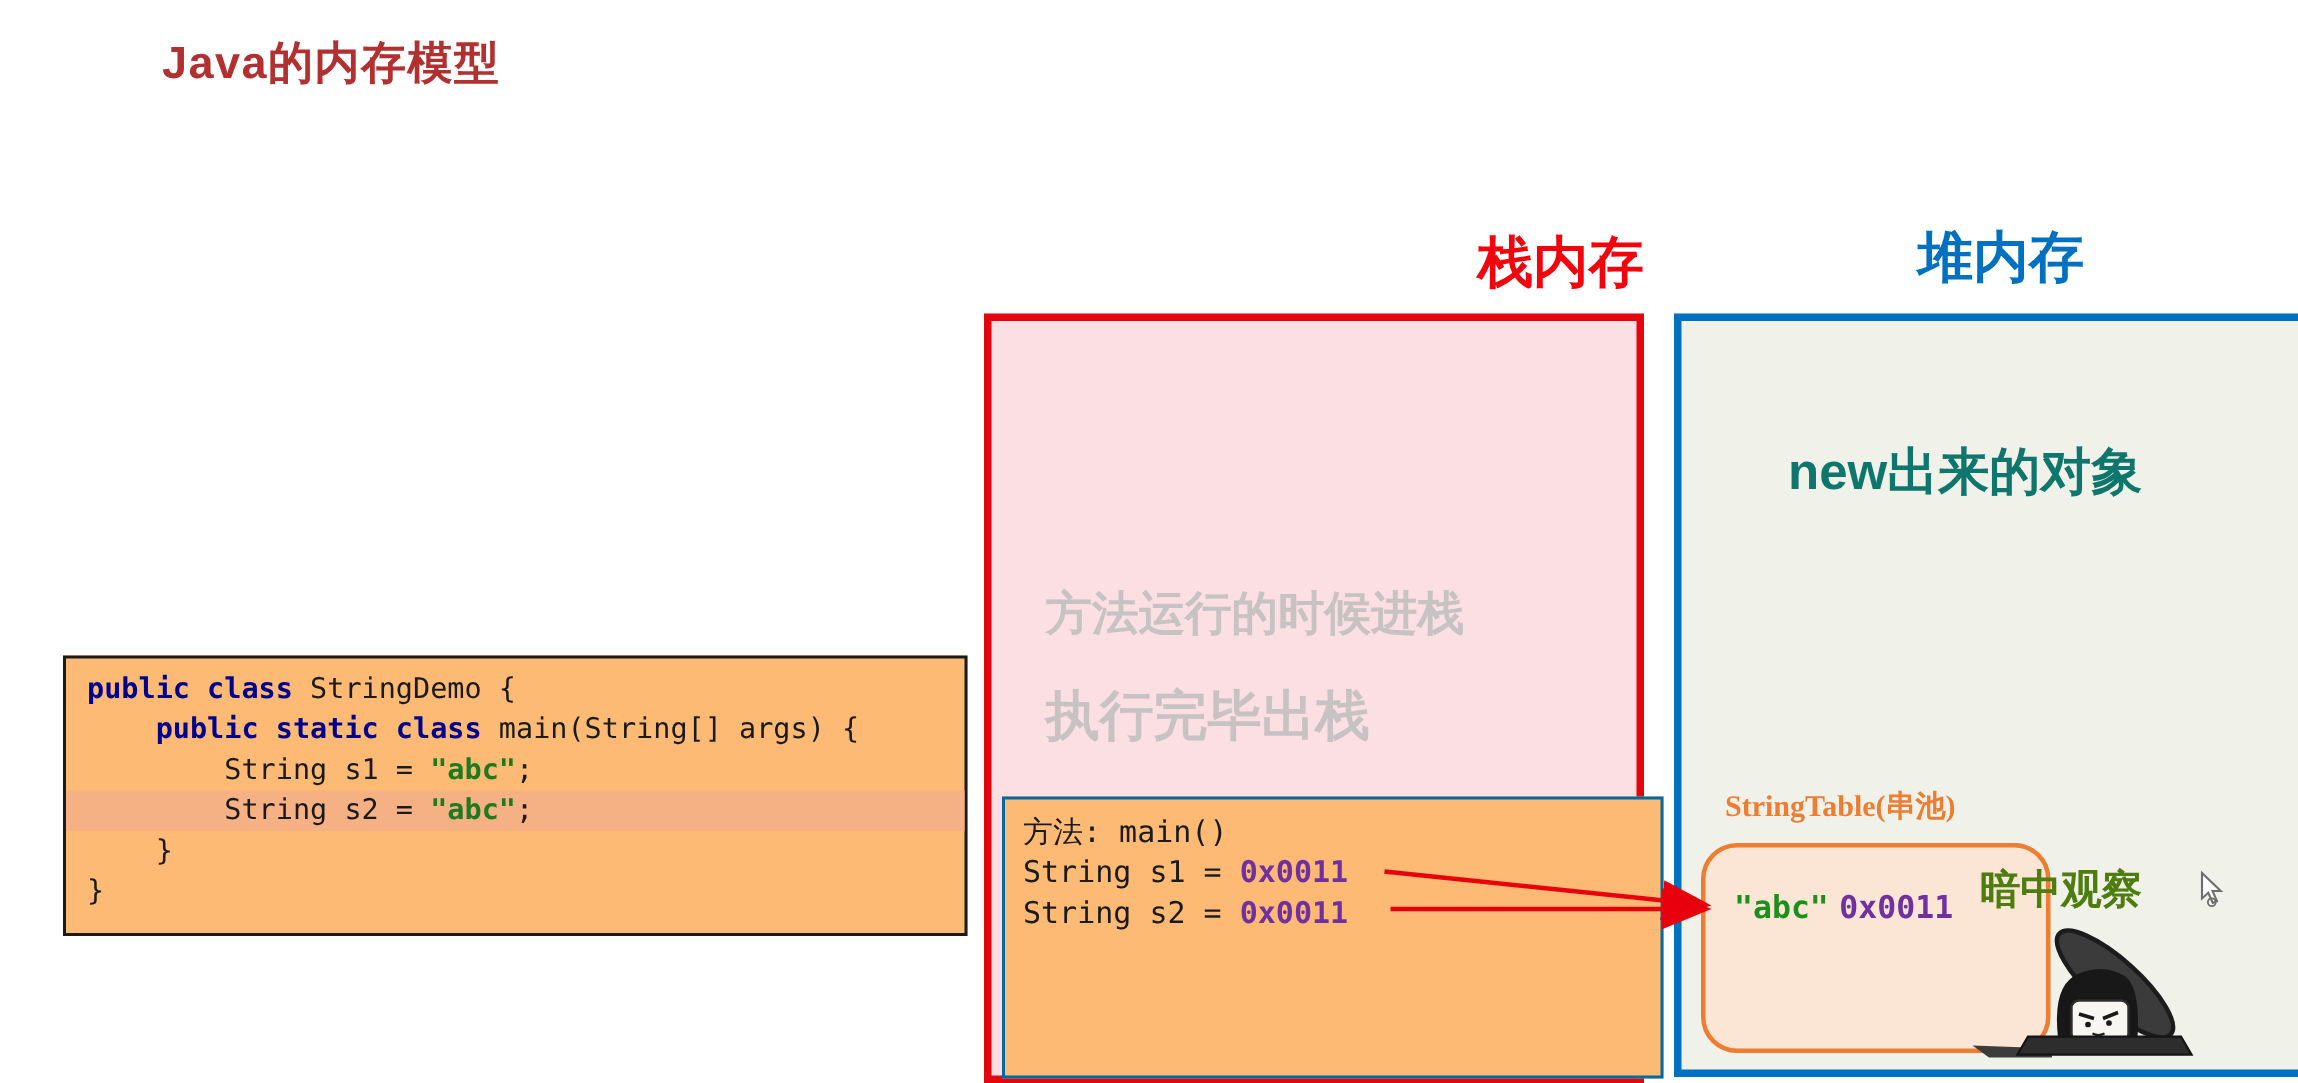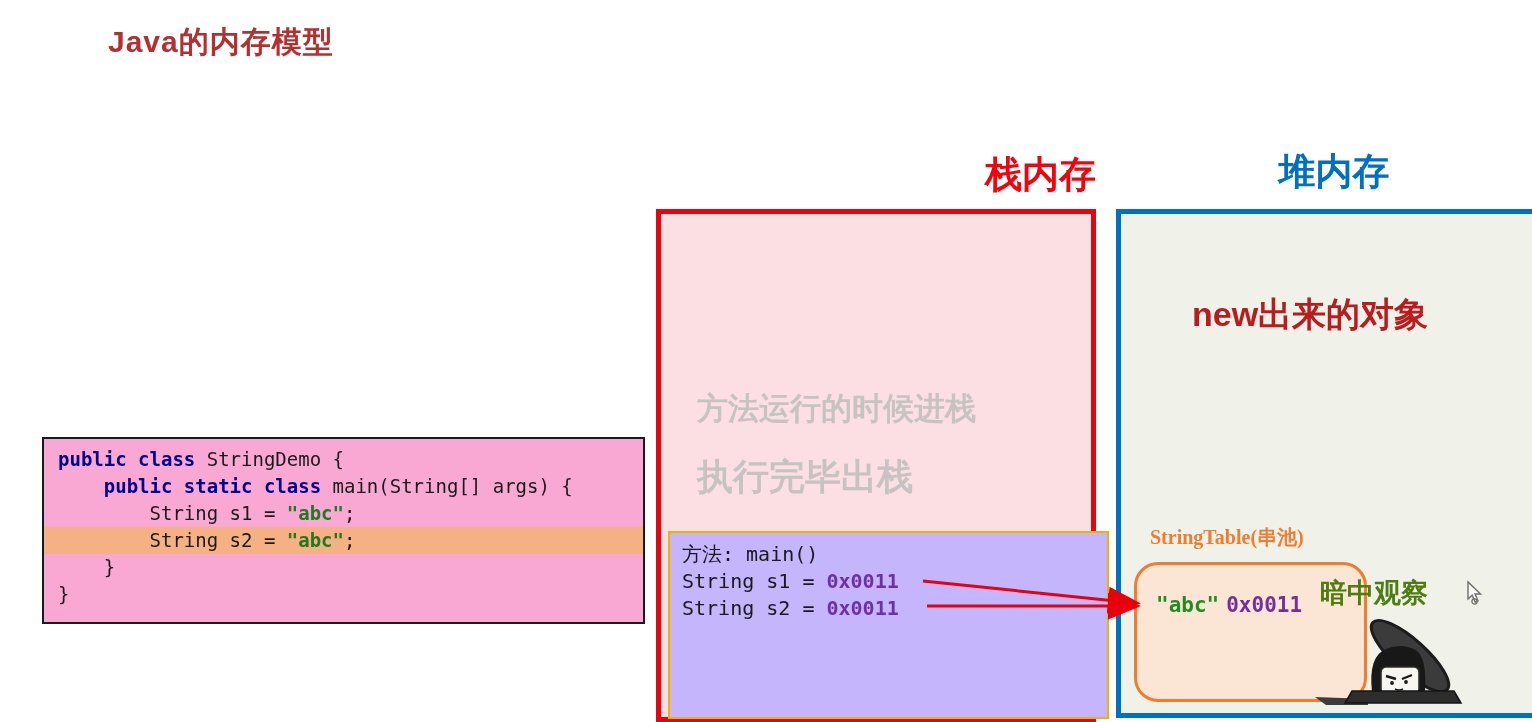--- a/index.html
+++ b/index.html
@@ -6,43 +6,43 @@
   #canvas{
     position:relative;width:1532px;height:722px;background:#ffffff;
     font-family:"Liberation Sans","DejaVu Sans",sans-serif;overflow:hidden;margin-left:34px;
   }
   .abs{position:absolute;}
 
   
   .page-title{left:74px;top:22px;font-size:30px;font-weight:bold;color:#b23030;letter-spacing:1px;}
 
   
-  .code-box{left:8px;top:437px;width:599px;height:176px;background:#f9a8d4;border:2px solid #1a1a1a;padding-top:7px;}
+  .code-box{left:8px;top:437px;width:599px;height:176px;background:#fdba74;border:2px solid #1a1a1a;padding-top:7px;}
   .code-line{height:27px;line-height:27px;padding-left:14px;white-space:pre;
     font-family:"DejaVu Sans Mono","Liberation Mono",monospace;font-size:19px;color:#1a1a1a;}
   .code-line span{white-space:pre;}
   .code-line.hl{background:#f5b183;}
   .kw{color:#00008f;font-weight:bold;}
   .str{color:#1d7a1d;font-weight:bold;}
 
   
   .stack-title{left:622px;top:150px;width:440px;text-align:right;font-size:37px;font-weight:bold;color:#f2040c;}
   .stack-box{left:622px;top:209px;width:430px;height:503px;background:#fbdfe2;border:5px solid #e4050f;}
   .watermark{font-weight:bold;color:#c7c3c3;}
   .stack-wm1{left:663px;top:388px;font-size:31px;}
   .stack-wm2{left:663px;top:453px;font-size:36px;}
-  .frame-box{left:634px;top:531px;width:409px;height:176px;background:#c4b5fd;border:2px solid #eab308;padding:8px 16px 0 12px;}
+  .frame-box{left:634px;top:531px;width:409px;height:176px;background:#fdba74;border:2px solid #0369a1;padding:8px 16px 0 12px;}
   .frame-line{height:27px;line-height:27px;white-space:pre;
     font-family:"DejaVu Sans Mono","Liberation Mono",monospace;font-size:20px;color:#1a1a1a;}
   .addr{color:#7030a0;font-weight:bold;}
 
   
   .heap-title{left:1082px;top:147px;width:436px;text-align:center;font-size:37px;font-weight:bold;color:#0070c0;}
   .heap-box{left:1082px;top:209px;width:426px;height:499px;background:#f0f1e9;border:5px solid #0070c0;}
-  .heap-wm1{left:1158px;top:292px;font-size:34px;color:#b91c1c;}
+  .heap-wm1{left:1158px;top:292px;font-size:34px;color:#0f766e;}
   .heap-wm2{left:1158px;top:356px;font-size:34px;color:#cbcbc4;}
   .st-label{left:1116px;top:524px;font-size:20px;font-weight:bold;color:#ed7d31;font-family:Liberation Serif, serif;}
   .st-box{left:1100px;top:562px;width:227px;height:134px;background:#fbe5d4;border:3px solid #ed7d31;border-radius:24px;}
   .st-value{left:1122px;top:593px;font-family:"DejaVu Sans Mono","Liberation Mono",monospace;font-size:21px;line-height:25px;}
   .st-str{color:#1d8f1d;font-weight:bold;}
   .st-addr{color:#7030a0;font-weight:bold;margin-left:7px;}
   .observe{left:1286px;top:575px;font-size:27px;font-weight:bold;color:#4d7c0f;}
 
   .overlay{left:0;top:0;width:1532px;height:722px;pointer-events:none;z-index:10;}
 </style>

